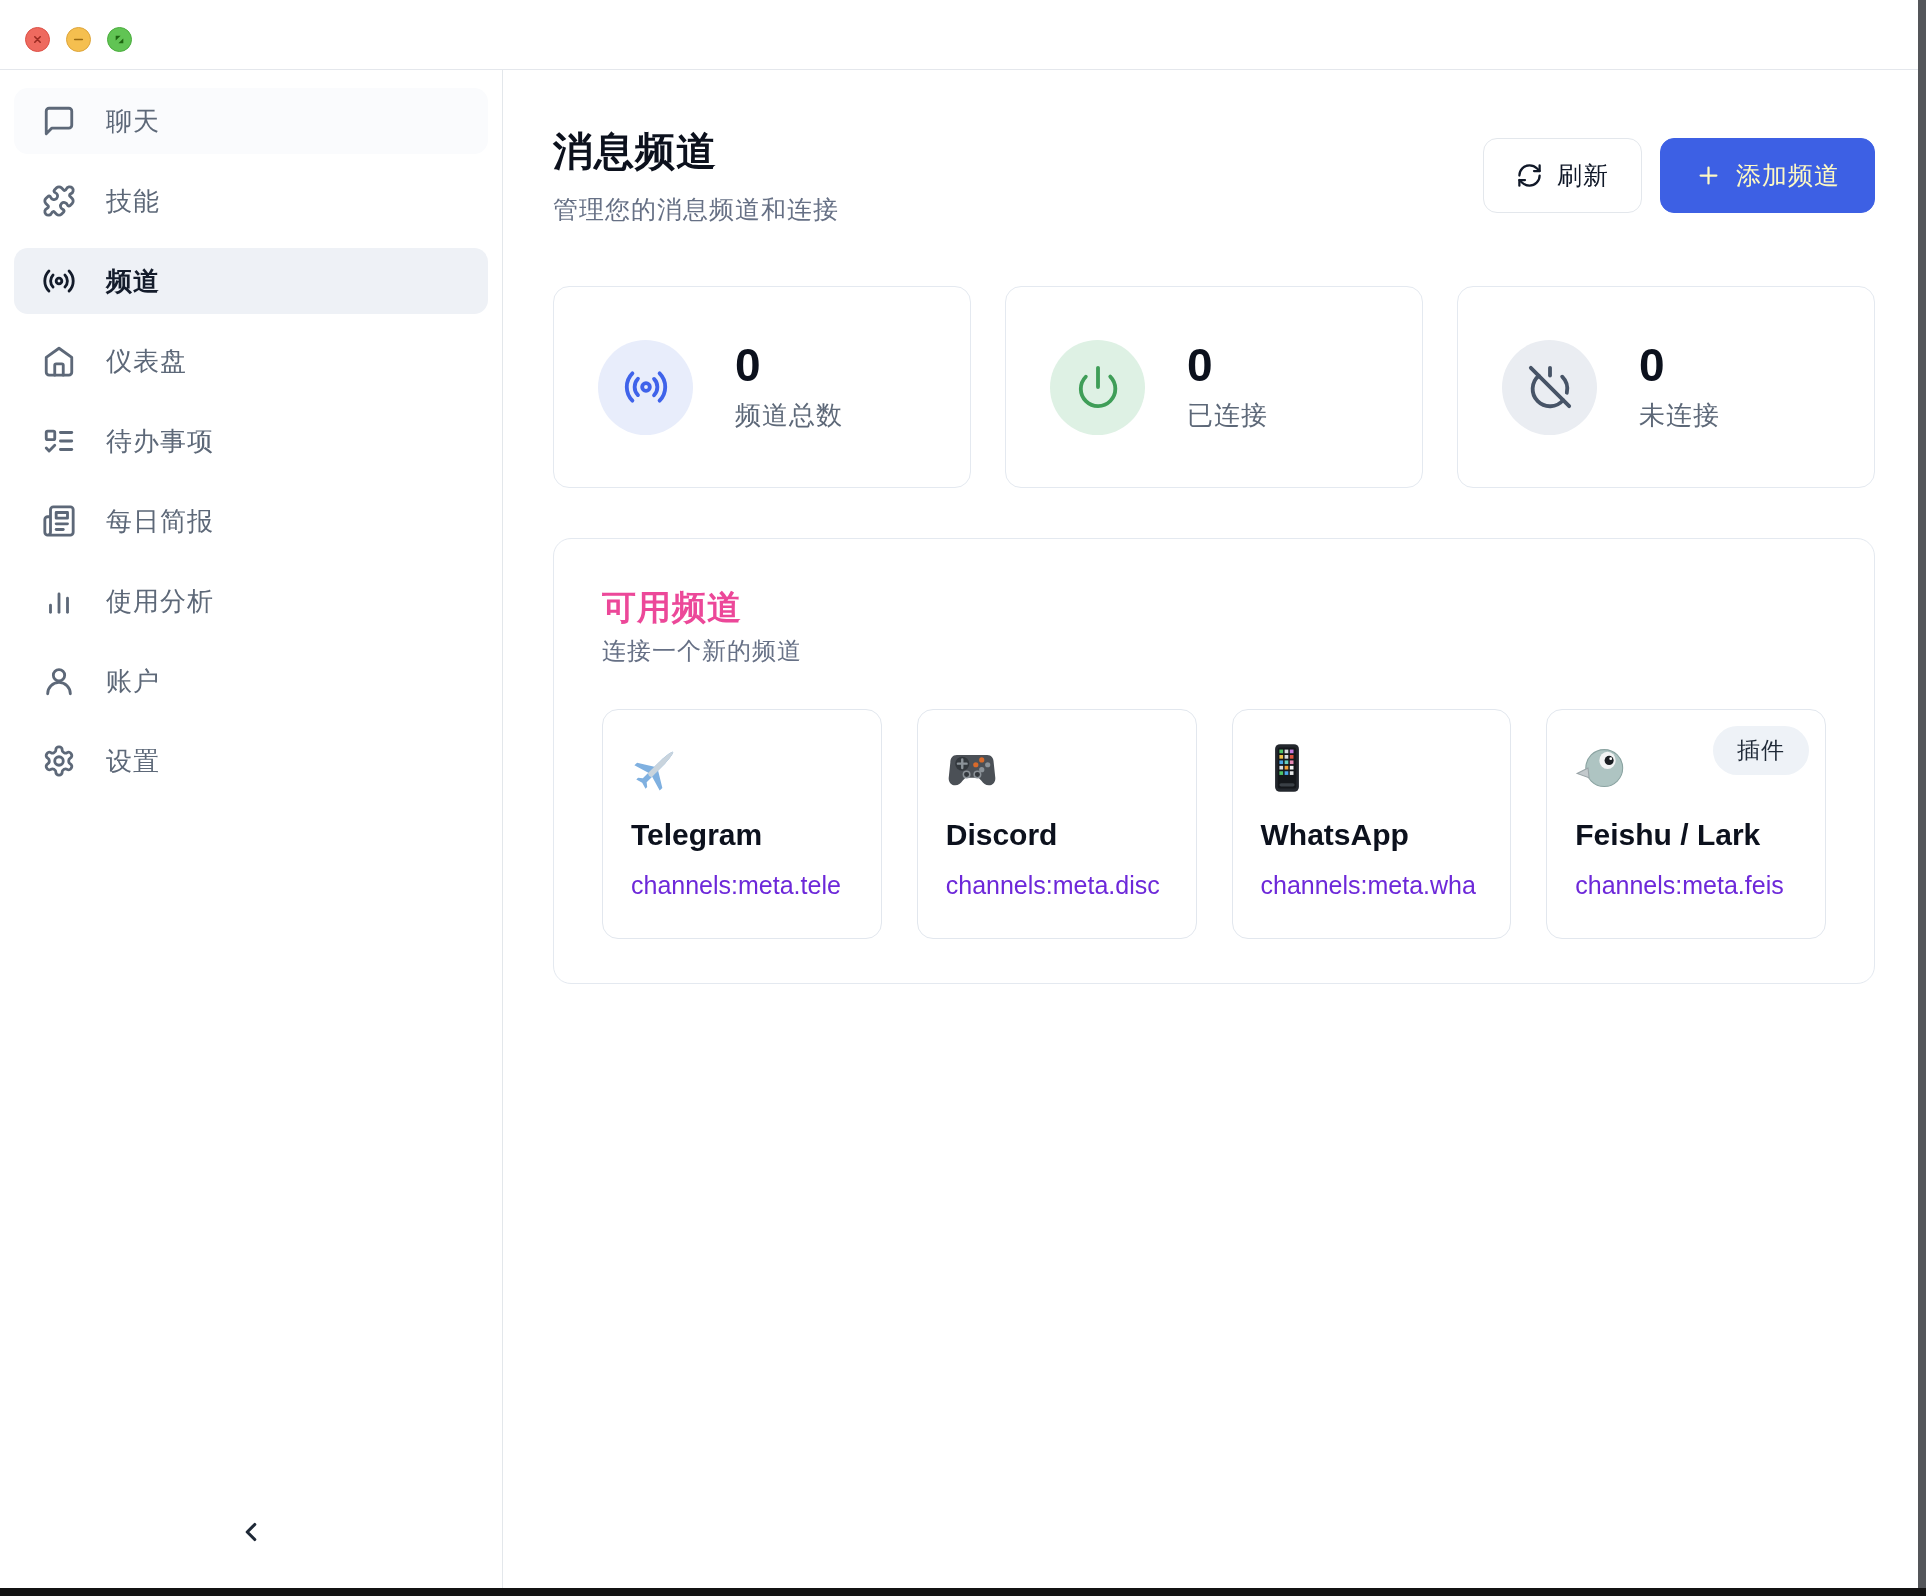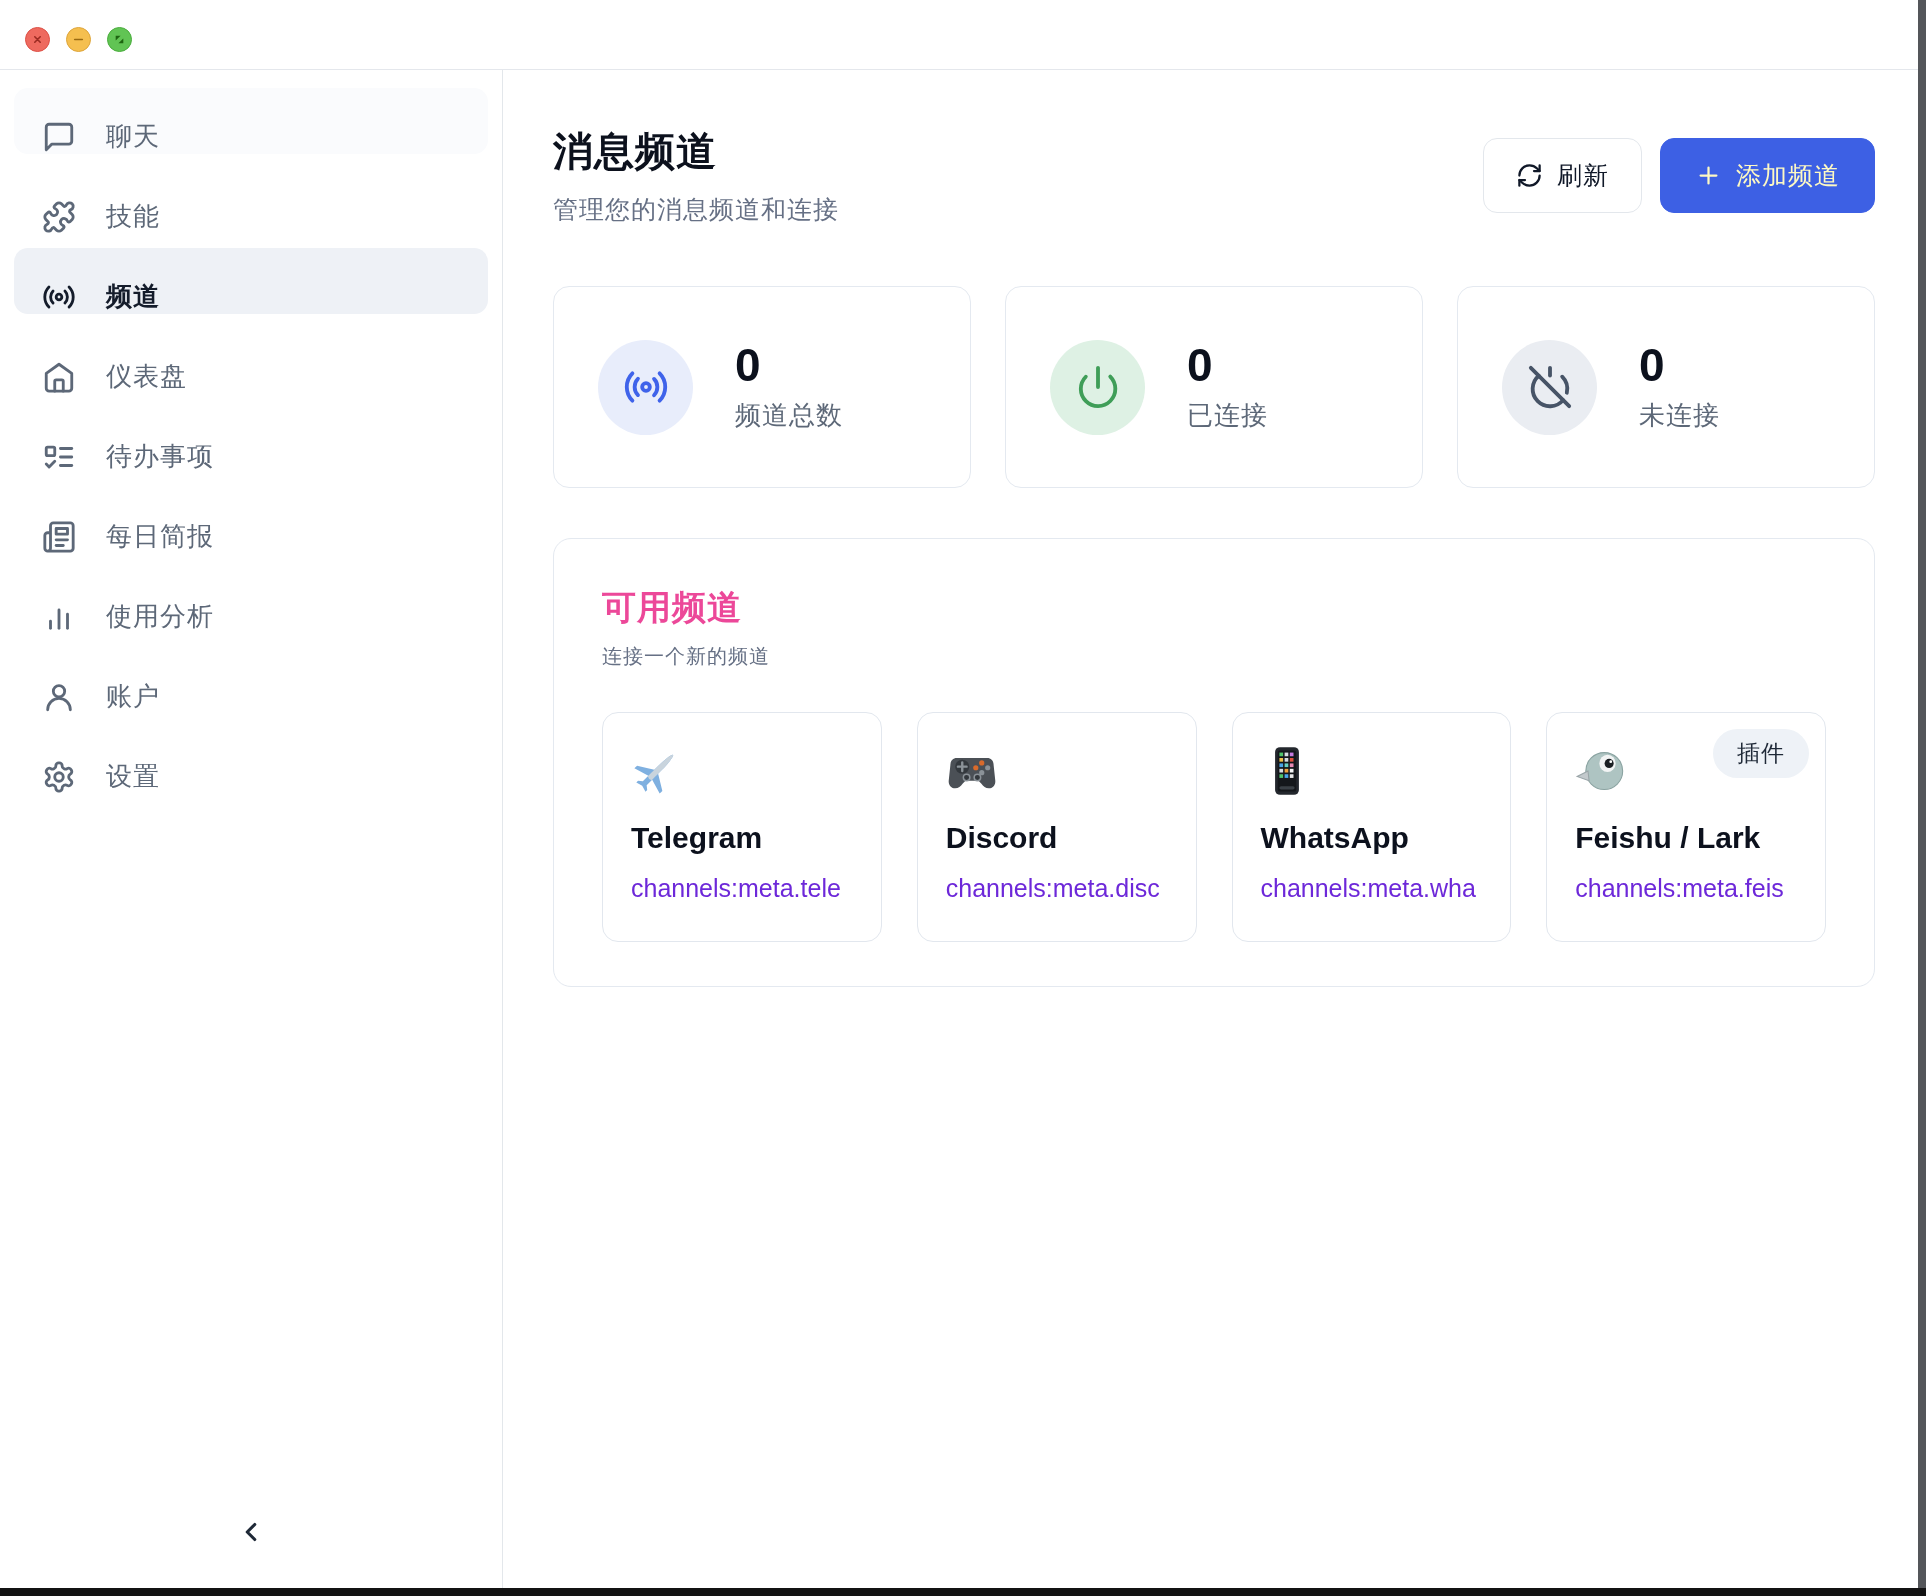--- a/index.html
+++ b/index.html
@@ -26,21 +26,21 @@
   .light.yellow{ background:#f5bf4f; border:1px solid #deA53a; }
   .light.green { background:#61c454; border:1px solid #4aad3d; }
 
   
   .sidebar {
     position:absolute; top:70px; left:0; width:503px; height:1518px;
     background:#ffffff; border-right:1px solid #e3e7eb; z-index:5;
   }
   .side-list { padding:18px 14px; display:flex; flex-direction:column; gap:14px; }
   .side-item {
-    height:66px; border-radius:14px; display:flex; align-items:flex-end;
+    height:66px; border-radius:14px; display:flex; align-items:center;
     padding-left:28px; gap:30px; cursor:pointer; color:#5d6878;font-family:Liberation Serif, serif;
   }
   .side-item.subtle { background:#fafbfd; }
   .side-item.active { background:#eef1f6; color:#141c2b; }
   .side-item svg { width:34px; height:34px; flex:0 0 auto; }
   .side-label { font-size:26px; letter-spacing:1px; }
   .side-item.active .side-label { font-weight:700; }
   .collapse-btn {
     position:absolute; bottom:34px; left:50%; transform:translateX(-50%);
     width:44px; height:44px; display:flex; align-items:center; justify-content:center;
@@ -79,21 +79,21 @@
   .stat-bubble.gray  { background:#eaedf2; color:#475467; }
   .stat-value { font-size:46px; font-weight:800; color:#0c111d; line-height:1; }
   .stat-label { font-size:26px; color:#5d6878; margin-top:10px; letter-spacing:1px; }
 
   
   .panel {
     margin-top:50px; border:1.5px solid #e4e9f0; border-radius:18px;
     padding:46px 48px 44px 48px; background:#fff;
   }
   .panel-title { font-size:34px; font-weight:800; color:#ec4899; letter-spacing:1px; }
-  .panel-subtitle { font-size:20px; color:#667085; margin-top:12px; letter-spacing:1px; }
+  .panel-subtitle { font-size:24px; color:#667085; margin-top:4px; letter-spacing:1px; }
   .channel-row { margin-top:42px; display:flex; gap:35px; }
   .channel-card {
     flex:1; height:230px; border:1.5px solid #e2e7ee; border-radius:16px;
     padding:32px 28px; position:relative; cursor:pointer; background:#fff; overflow:hidden;
   }
   .channel-emoji { width:52px; height:52px; }
   .channel-emoji svg { width:52px; height:52px; }
   .channel-name { font-size:30px; font-weight:700; color:#0c111d; margin-top:24px; white-space:nowrap; }
   .channel-id { font-size:25px; color:#6d28d9; margin-top:19px; white-space:nowrap; overflow:hidden; }
   .plugin-badge {

